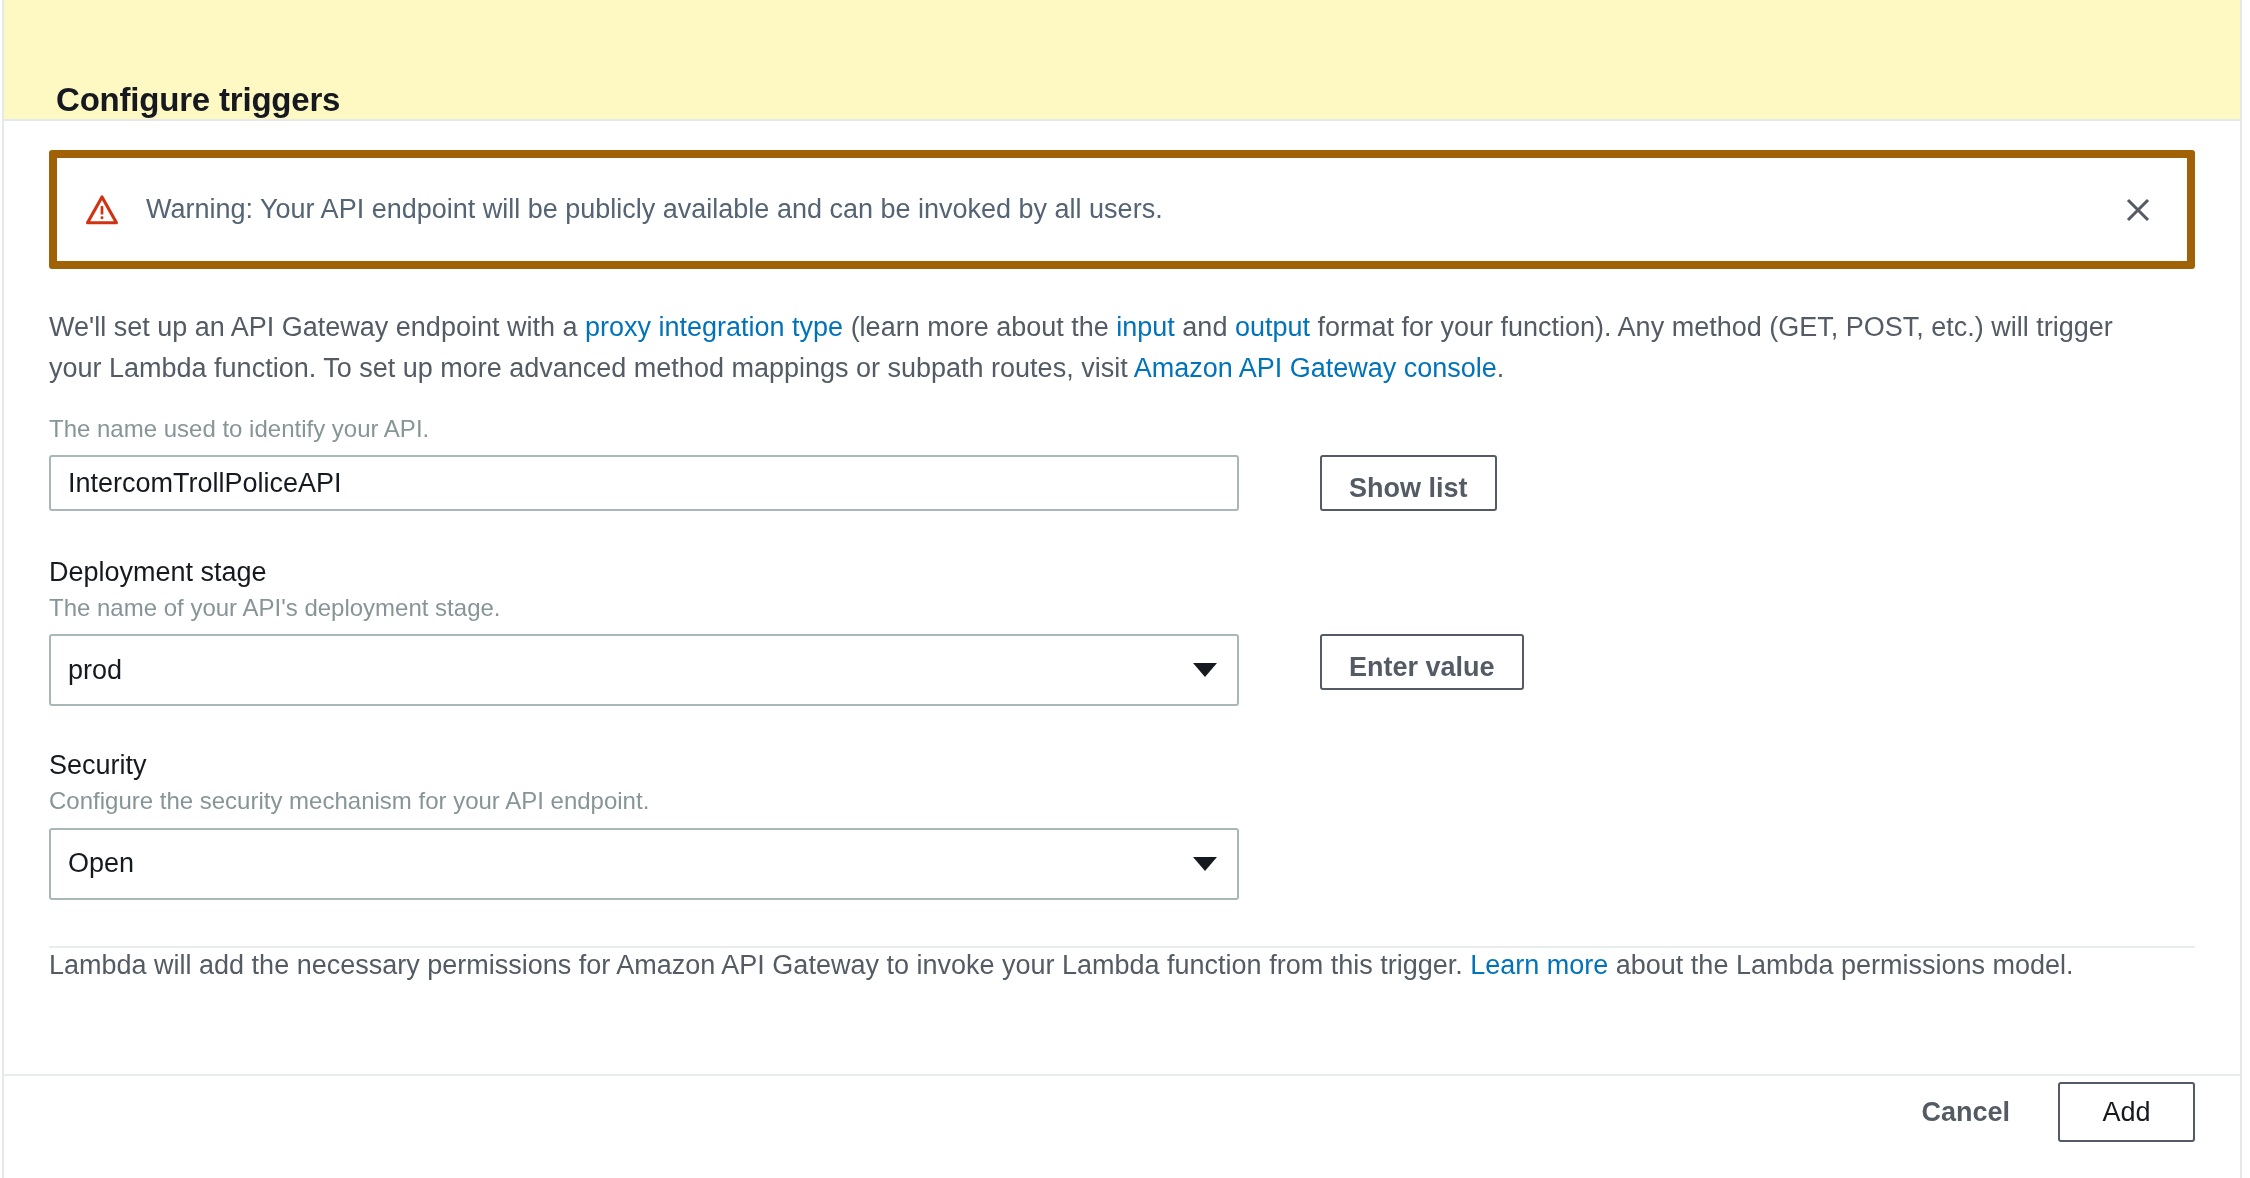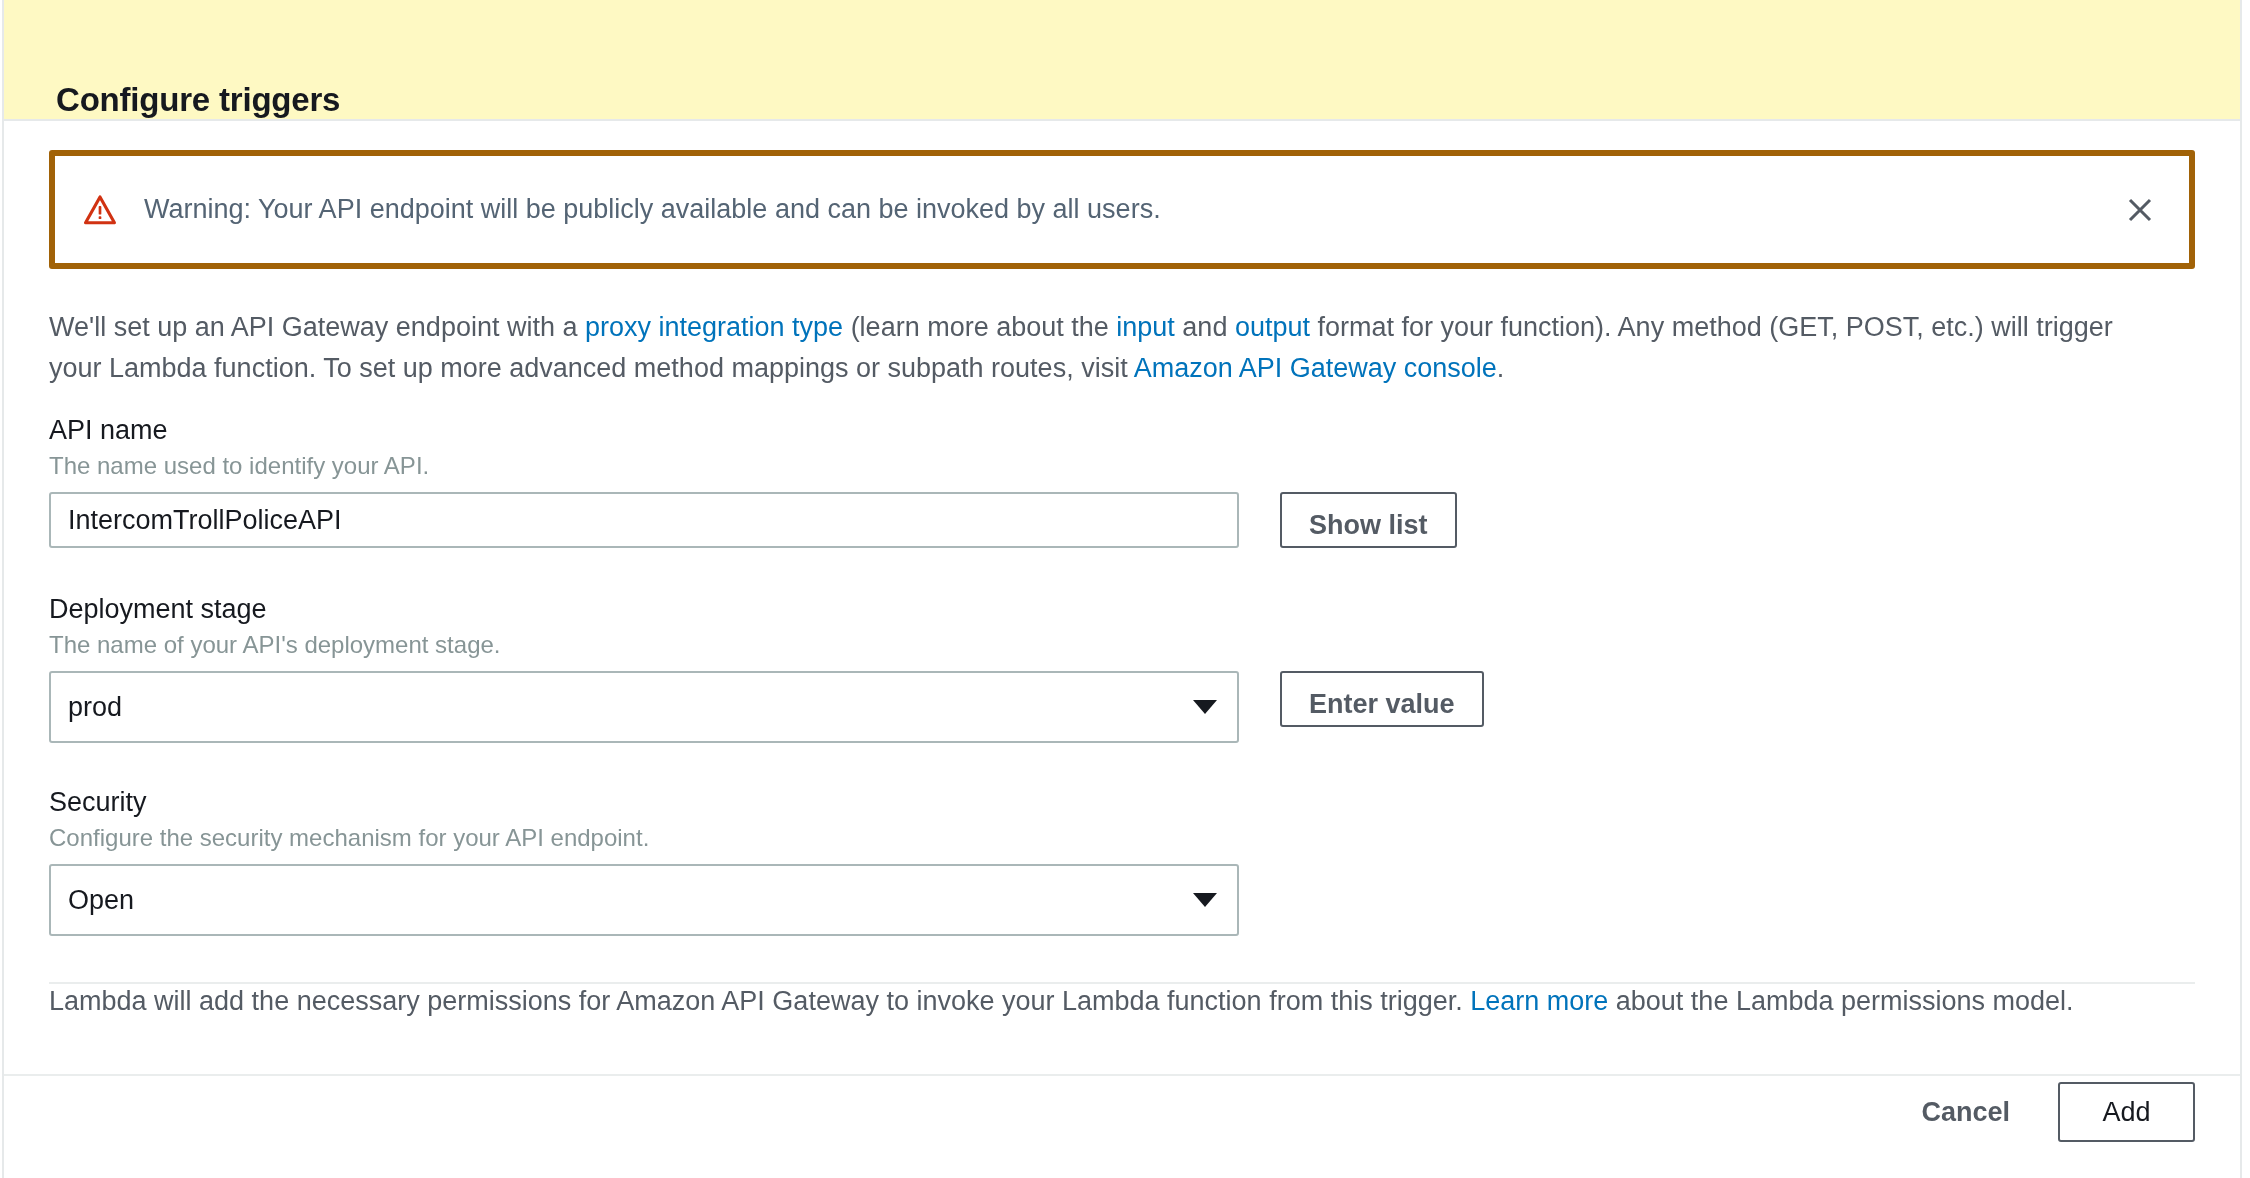--- a/index.html
+++ b/index.html
@@ -47,21 +47,21 @@
 
   
   .panel-body {
     padding: 0 45px;
   }
 
   
   .alert {
     margin-top: 29px;
     height: 119px;
-    border: 6px solid #a16207;
+    border: 8px solid #a16207;
     border-radius: 3px;
     display: flex;
     align-items: center;
     padding: 0 26px 0 28px;
     background: #ffffff;
   }
   .alert-icon {
     width: 34px;
     height: 34px;
     flex: 0 0 auto;
@@ -111,20 +111,21 @@
   }
   .field-desc {
     font-size: 24px;
     color: #879596;
     line-height: 1.1;
     margin-bottom: 13px;
   }
   .field-row {
     display: flex;
     align-items: flex-start;
+    gap: 40px;
   }
   .text-input {
     width: 1190px;
     height: 56px;
     border: 2px solid #aab7b8;
     border-radius: 3px;
     font-size: 27px;
     color: #16191f;
     padding: 0 17px;
     font-family: "Liberation Sans", sans-serif;
@@ -259,21 +260,20 @@
             <path d="M4.5 4.5 L19.5 19.5 M19.5 4.5 L4.5 19.5" stroke="#545b64" stroke-width="2.3" stroke-linecap="butt"></path>
           </svg>
         </div>
       </div>
 
       <div class="intro"><span>We'll set up an API Gateway endpoint with a </span><a class="lnk">proxy integration type</a><span> (learn more about the </span><a class="lnk">input</a><span> and </span><a class="lnk">output</a><span> format for your function). Any method (GET, POST, etc.) will trigger your Lambda function. To set up more advanced method mappings or subpath routes, visit </span><a class="lnk">Amazon API Gateway console</a><span>.</span></div>
 
       <div class="form">
 
         <div class="field">
-          <div class="field-label">API name</div>
           <div class="field-desc">The name used to identify your API.</div>
           <div class="field-row">
             <input class="text-input" type="text" value="IntercomTrollPoliceAPI" style="">
             <button class="side-btn">Show list</button>
           </div>
         </div>
 
         <div class="gap-lg"></div>
 
         <div class="field">

